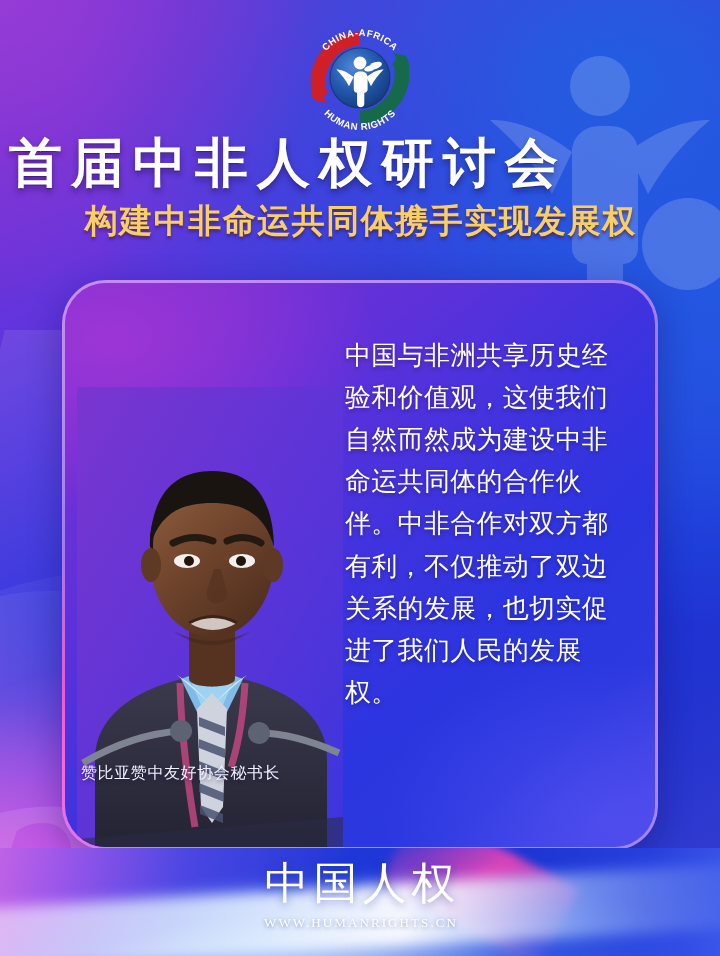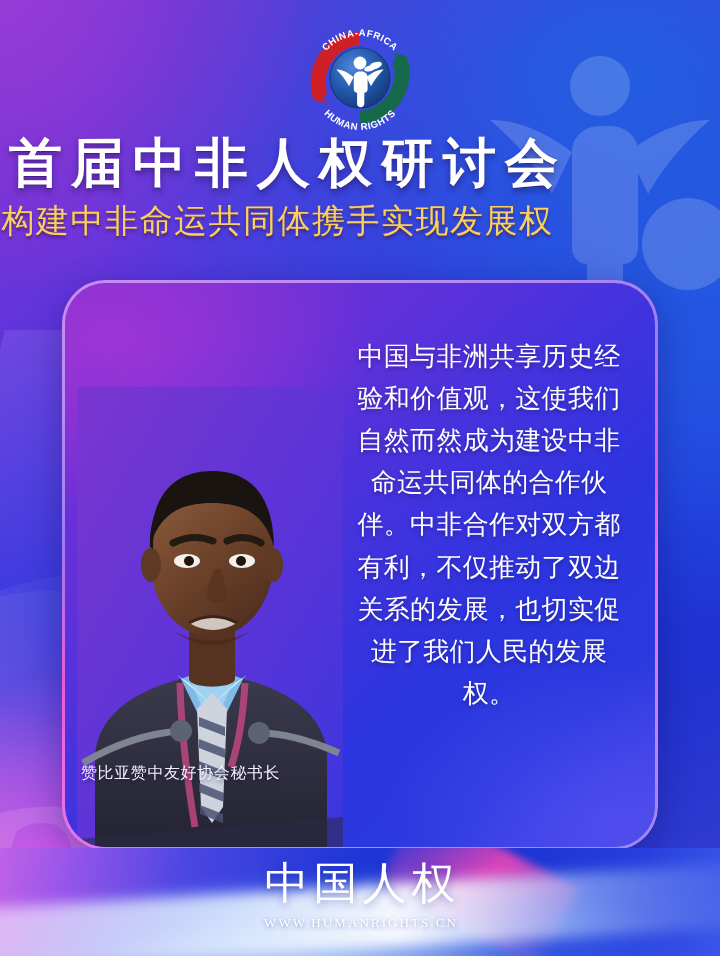--- a/index.html
+++ b/index.html
@@ -101,23 +101,23 @@
   .title{
     position:absolute; top:135px; left:0; right:0;
     font-size:53px; line-height:1.05;
     font-weight:700; color:#ffffff;
     letter-spacing:9px; text-indent:9px;
     text-shadow:0 4px 6px rgba(24,10,70,.45), 0 1px 0 rgba(24,10,70,.35);
     font-family:"DejaVu Sans","Liberation Sans",sans-serif;
   }
   .subtitle{
     position:absolute; top:202px; left:0; right:0;
-    text-align:left;
+    text-align:center;
     font-size:33px; line-height:1.15;
-    font-weight:400; color:#f7cf63;
+    font-weight:700; color:#f7cf63;
     letter-spacing:1.5px; text-indent:1.5px;
     text-shadow:0 3px 3px rgba(60,20,95,.55), 0 1px 0 rgba(120,70,20,.55);
     font-family:"DejaVu Sans","Liberation Sans",sans-serif;
   }
 
   
   .card-wrap{
     position:absolute;
     left:62px; top:280px;
     width:596px; height:570px;
@@ -162,22 +162,21 @@
   .photo svg{ width:100%; height:100%; display:block; }
 
   
   .quote{
     position:absolute;
     left:280px; top:52px; width:288px;
     font-size:26px; line-height:1.62;
     color:#ffffff; font-weight:400;
     letter-spacing:.3px;
     text-shadow:0 2px 4px rgba(15,8,60,.40);
-    font-family:Liberation Sans, sans-serif;
-    text-align:center;
+    font-family:Liberation Serif, serif;
   }
 
   
   .speaker{
     position:absolute; left:16px; bottom:64px; width:92%;
   }
   .speaker-name{
     font-size:40px; line-height:1.12; font-weight:700;
     color:#ffffff; letter-spacing:1px;
     text-shadow:0 4px 7px rgba(15,5,60,.55), 0 1px 0 rgba(15,5,60,.4);

